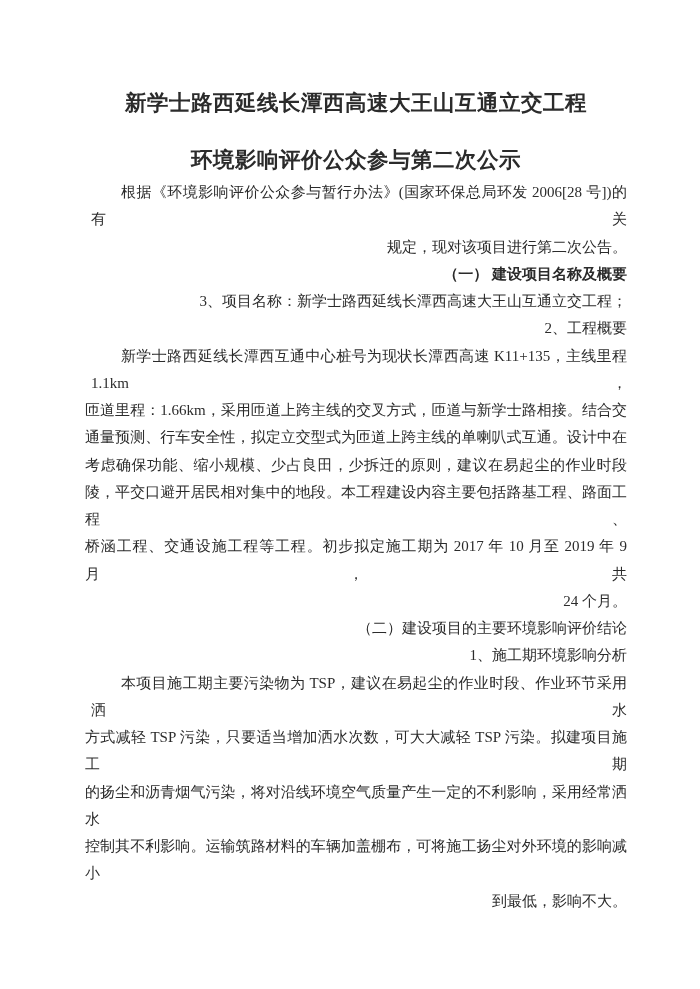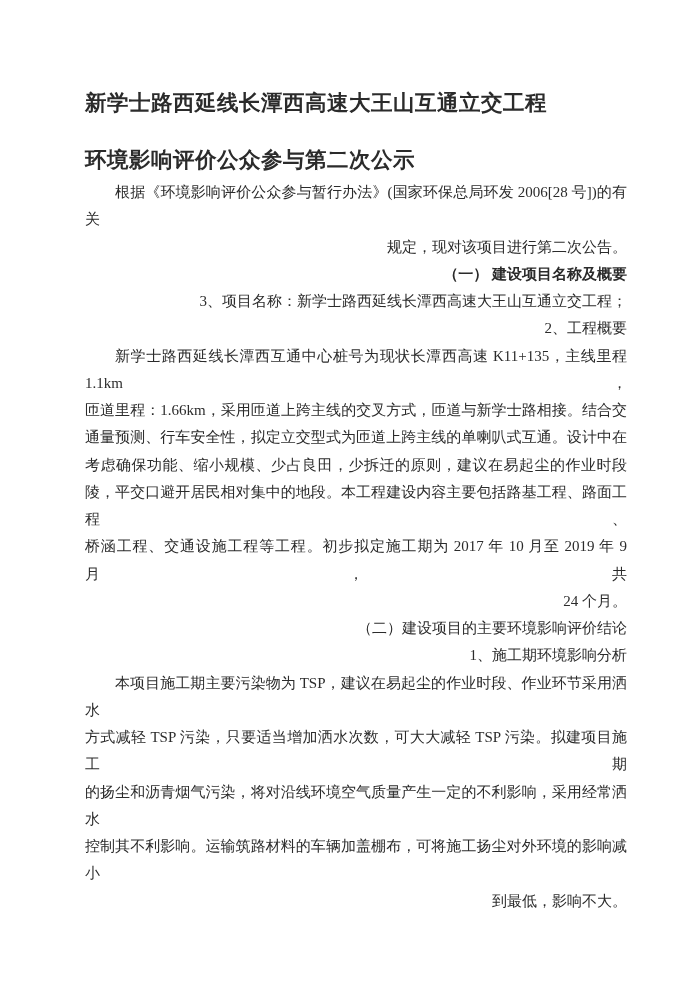--- a/index.html
+++ b/index.html
@@ -14,20 +14,21 @@
     background: #ffffff;
     color: #2b2b2b;
     font-family: "Liberation Serif", "DejaVu Serif", serif;
     overflow: hidden;
   }
   .doc-title {
     position: absolute;
     top: 75px;
     left: 85px;
     width: 542px;
+    text-align: center;
     font-weight: 700;
     font-size: 21.5px;
     line-height: 57px;
     letter-spacing: 0.5px;
     white-space: nowrap;
   }
   .doc-body {
     position: absolute;
     top: 179px;
     left: 85px;
@@ -38,20 +39,21 @@
   .line {
     text-align: right;
     min-height: 27.25px;
   }
   .line.justify {
     text-align: justify;
     text-align-last: justify;
   }
   .line.indent {
     text-indent: 2em;
+    margin-left: 6px;
   }
   .line.bold {
     font-weight: 700;
   }
 </style>
 </head>
 <body>
 
 <div class="page">
   <div class="doc-title">

